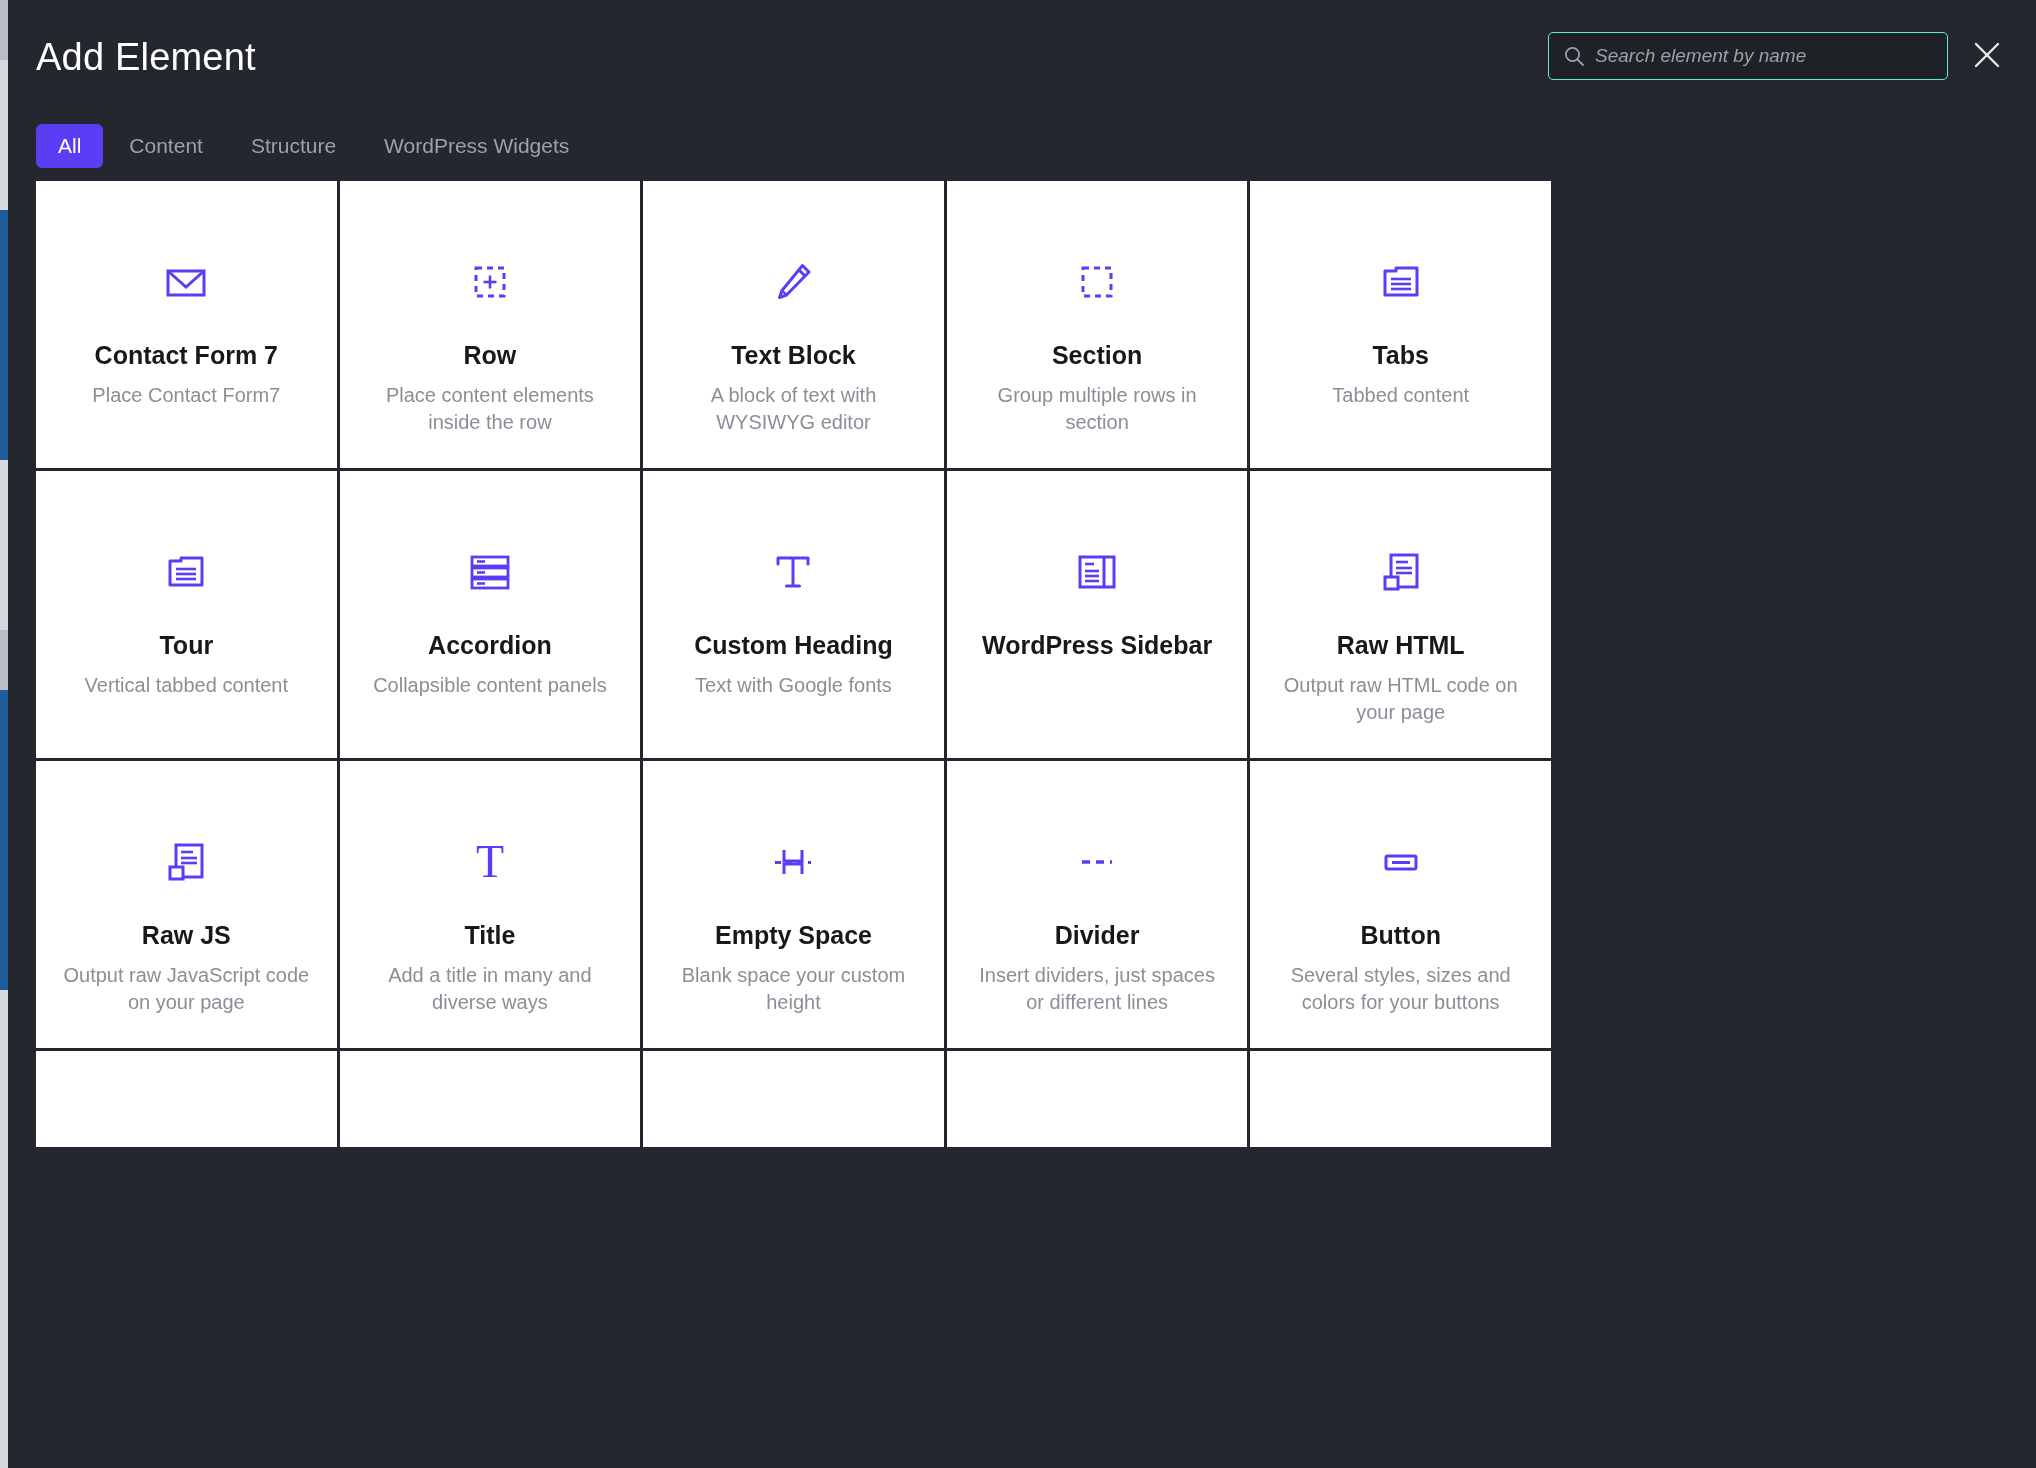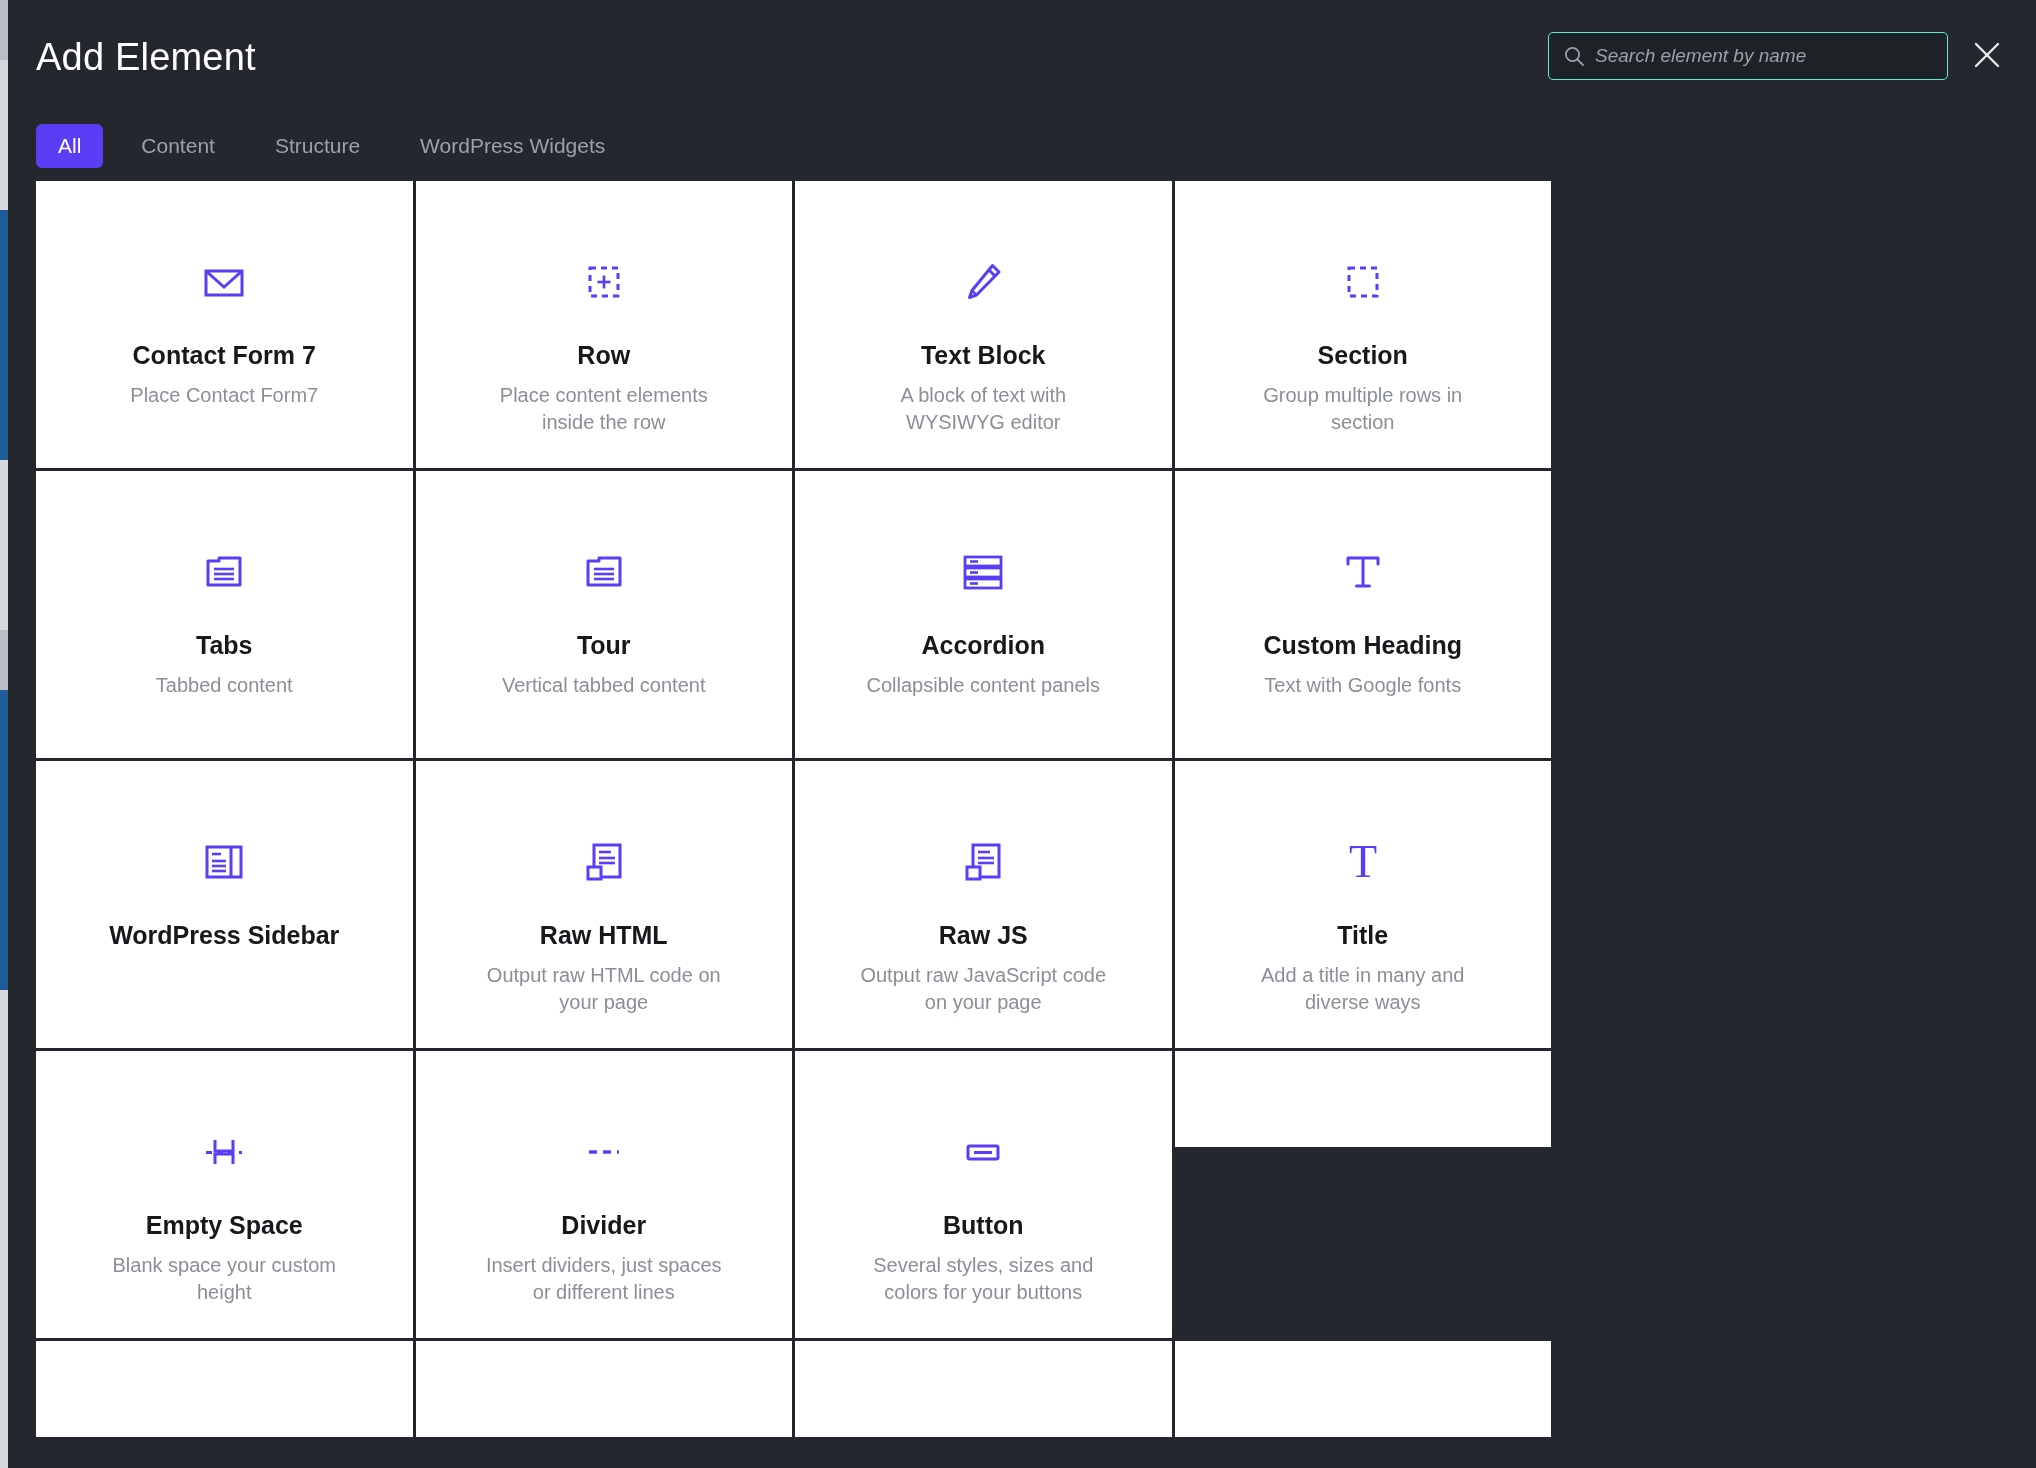--- a/index.html
+++ b/index.html
@@ -86,21 +86,21 @@
     background: transparent;
     border: none;
   }
 
   
   .tabs {
     position: absolute;
     left: 28px; top: 124px;
     display: flex;
     align-items: center;
-    gap: 16px;
+    gap: 4px;
   }
   .tab {
     font-size: 21px;
     color: #9aa1ab;
     padding: 10px 22px;
     border-radius: 6px;
     cursor: pointer;
     white-space: nowrap;
     background: transparent;
     border: none;
@@ -115,21 +115,21 @@
   .grid-wrap {
     position: absolute;
     left: 28px; top: 181px;
     width: 1515px;
     height: 1283px;
     background: #24282e;
     overflow: hidden;
   }
   .grid {
     display: grid;
-    grid-template-columns: repeat(4, 1fr);
+    grid-template-columns: repeat(5, 1fr);
     gap: 3px;
     background: #24282e;
     width: 100%;
   }
   .card {
     background: #ffffff;
     height: 287px;
     display: flex;
     flex-direction: column;
     align-items: center;

